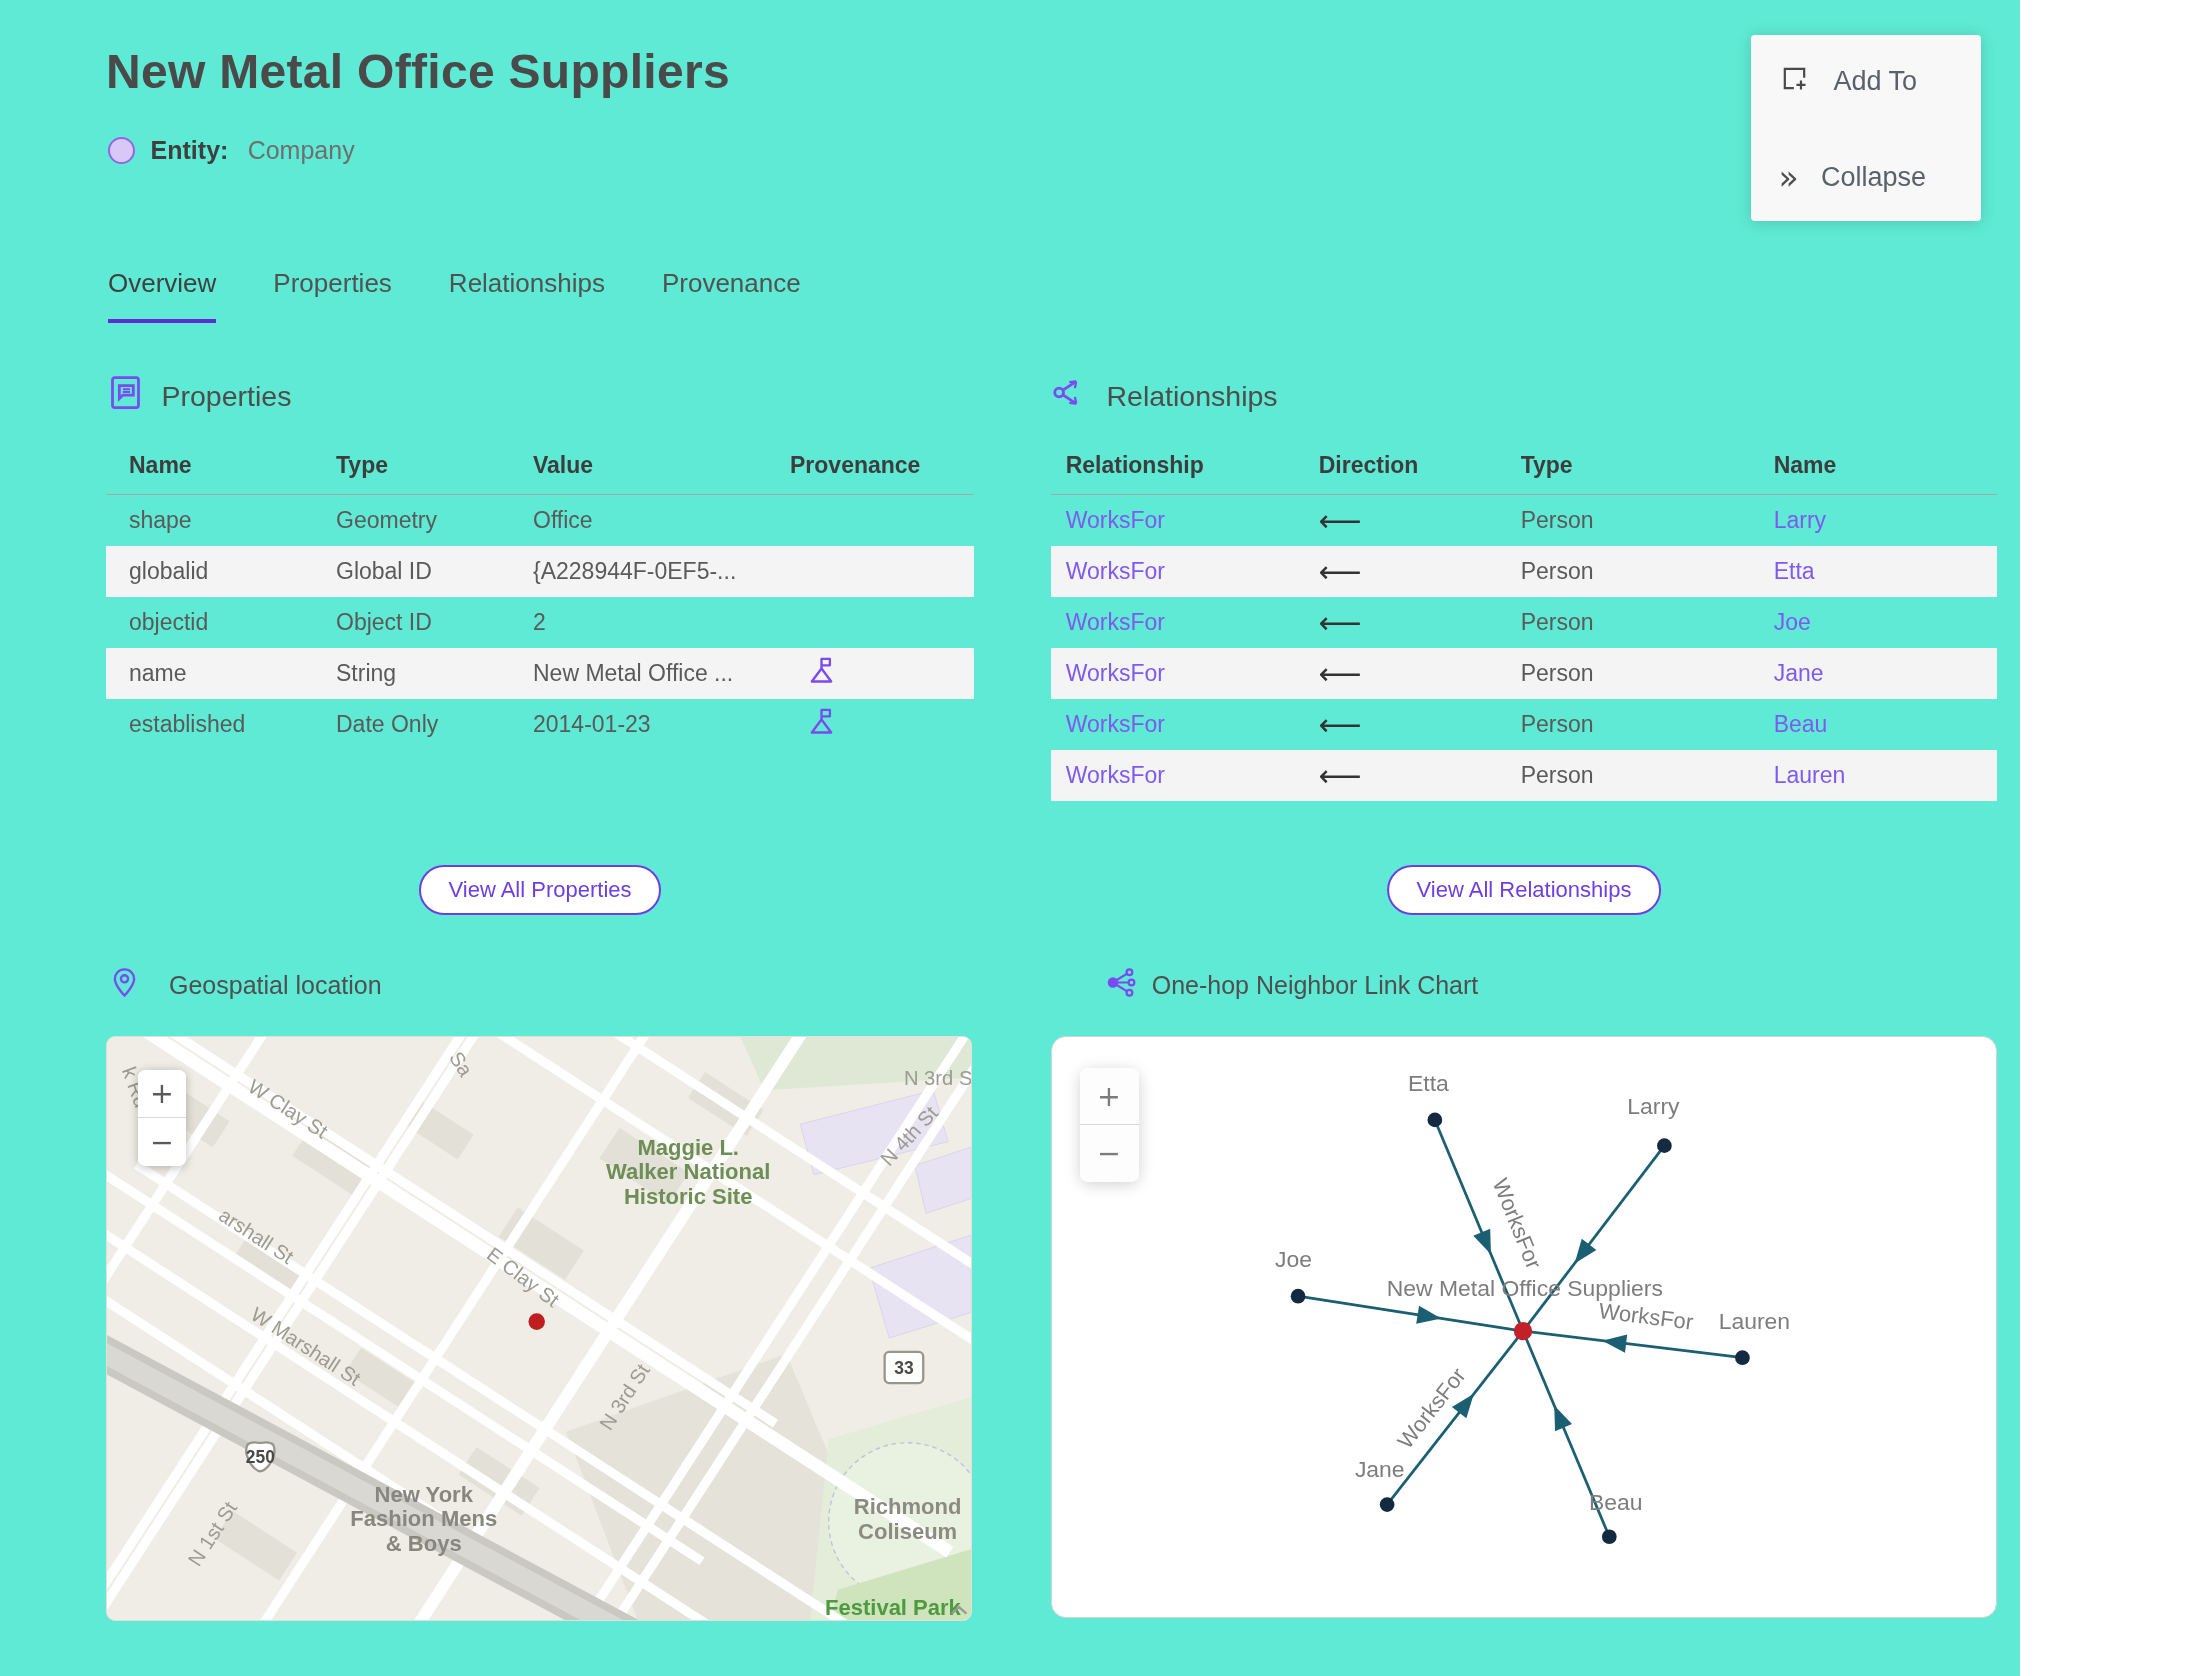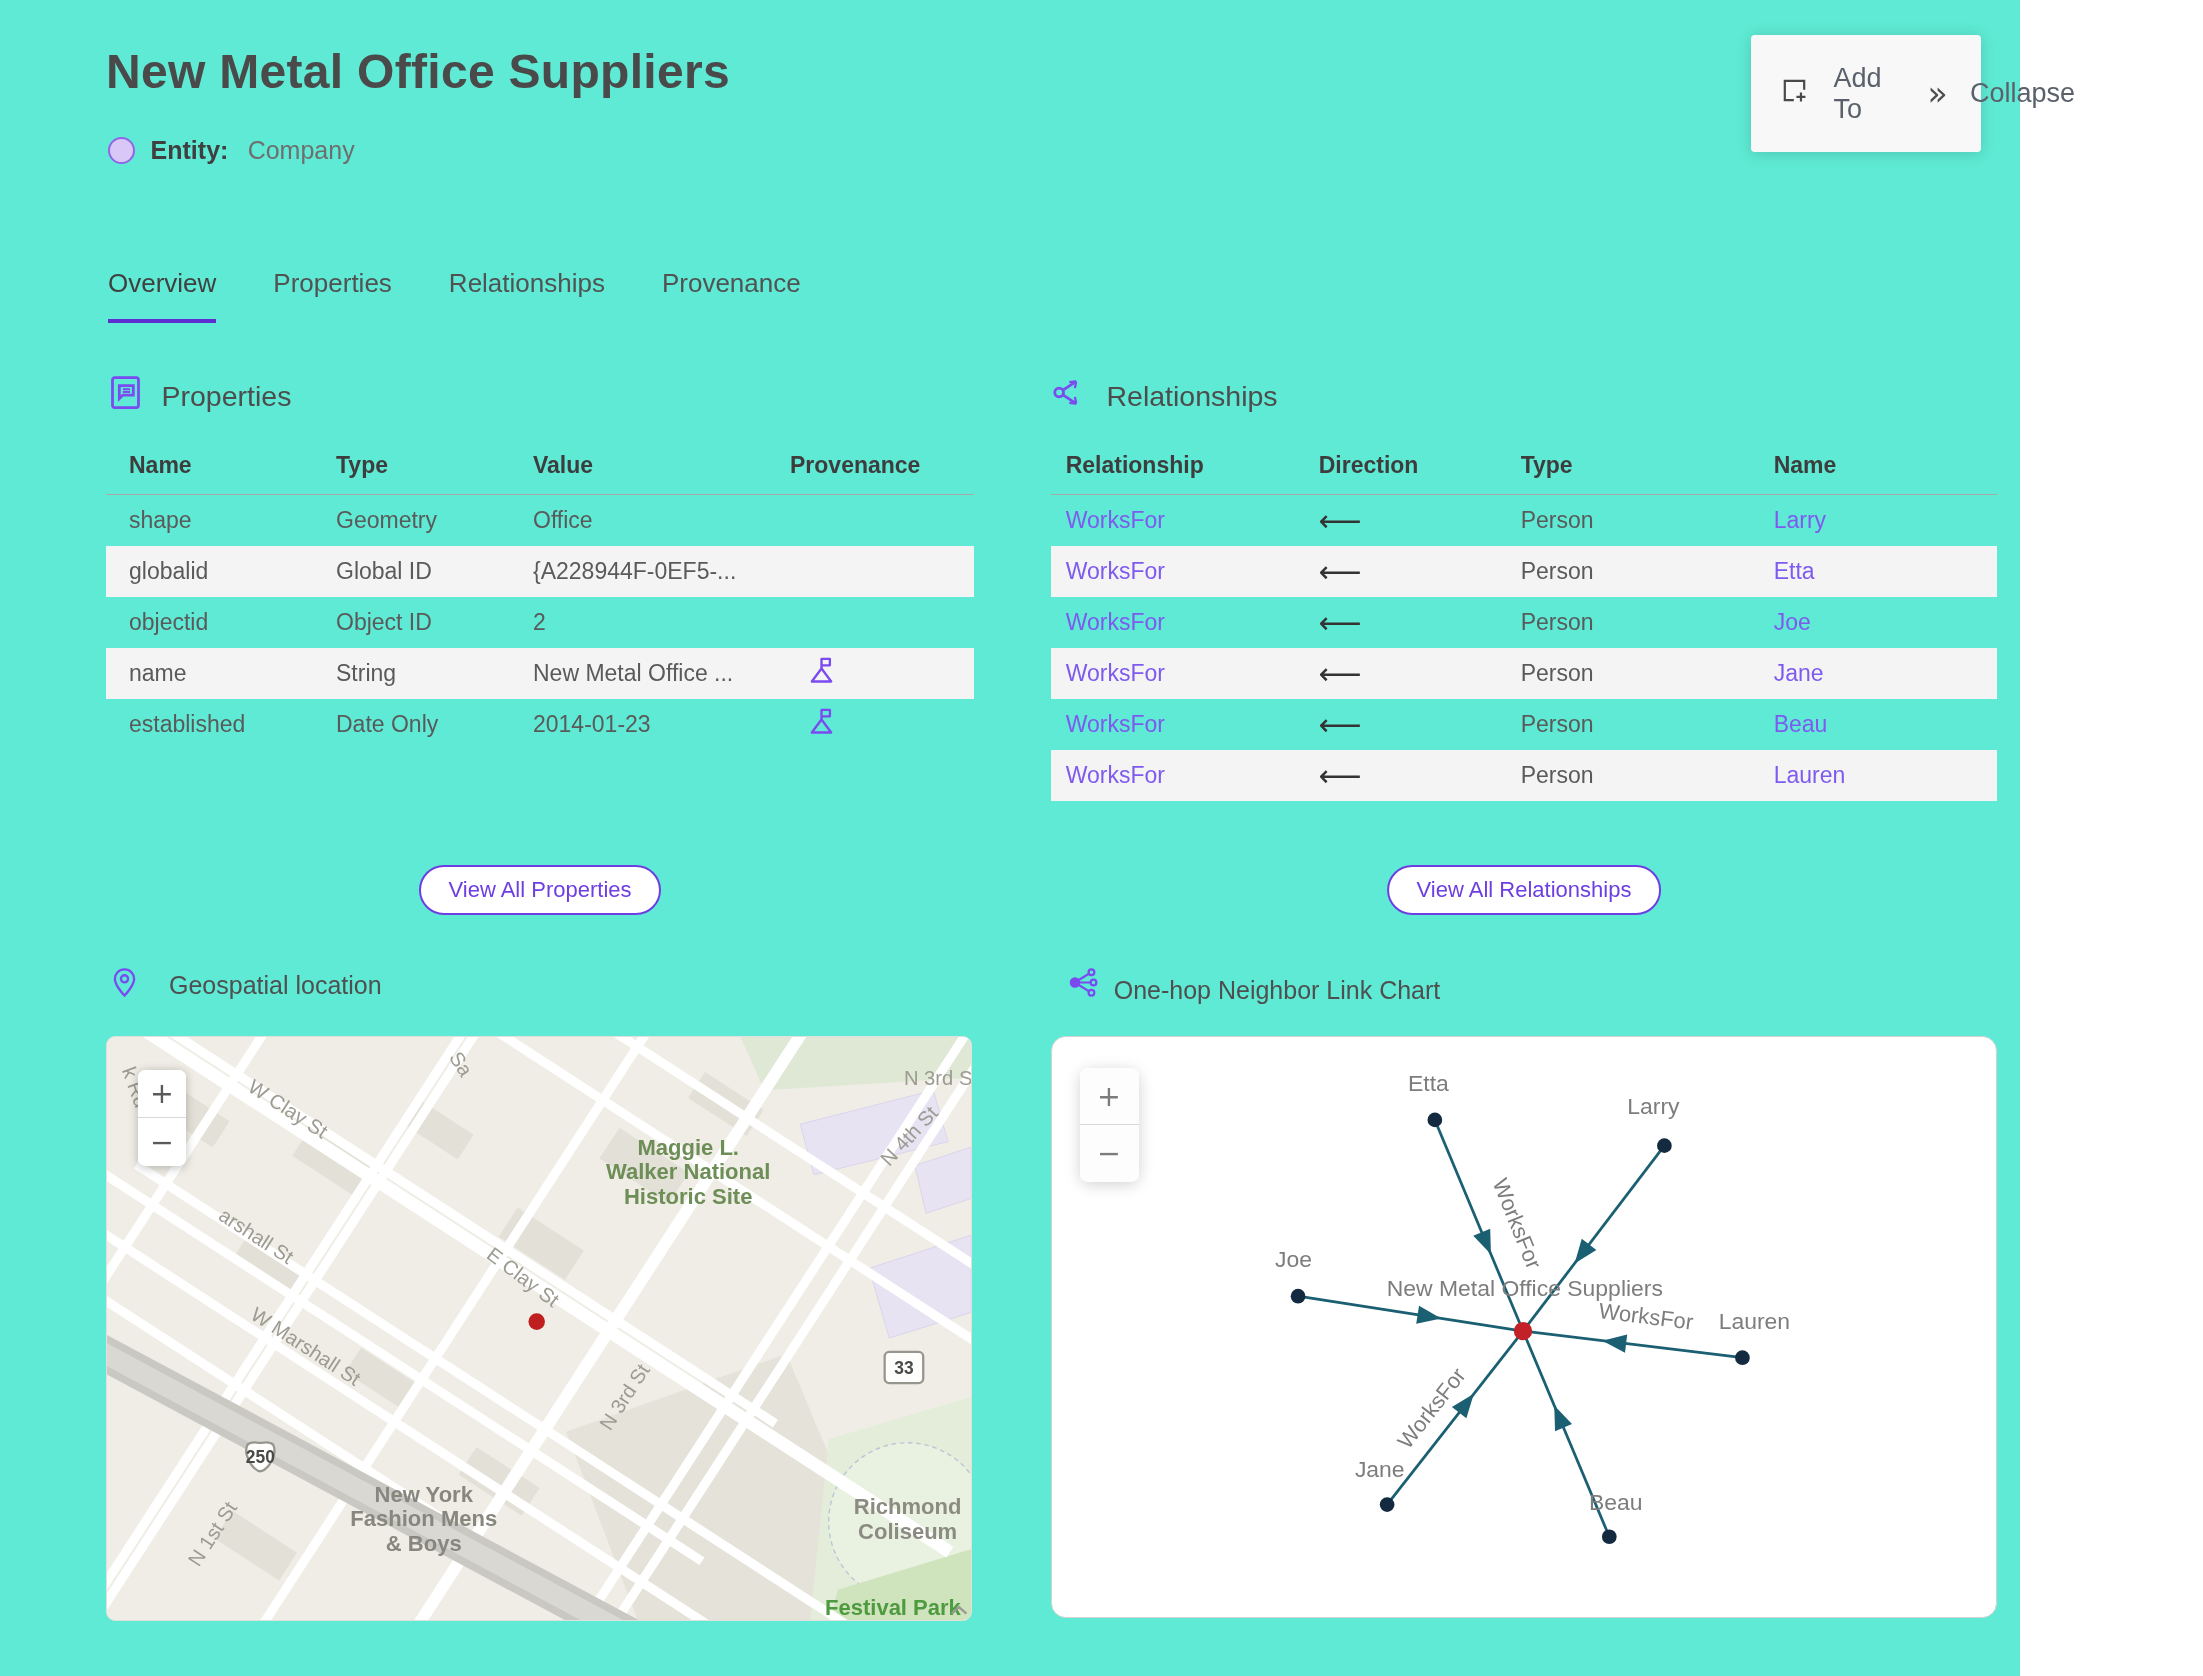--- a/index.html
+++ b/index.html
@@ -10,21 +10,21 @@
   
   .title { position:absolute; left:106px; top:44px; font-size:48px; font-weight:700; color:#4a4a4a; letter-spacing:0.3px; }
   .entity-row { position:absolute; left:108px; top:136px; display:flex; align-items:center; gap:15.6px; font-size:25px; }
   .entity-dot { width:27px; height:27px; border-radius:50%; background:#d9c8f7; border:2.8px solid #9066e6; }
   .entity-label { font-weight:700; color:#3f3f3f; }
   .entity-type { color:#6e6e6e; margin-left:3.7px; }
 
   
   .actions-card { position:absolute; right:39px; top:35px; width:230px; padding:27.5px 27.5px;
         background:#f8f8f8; border-radius:3.7px; box-shadow:0 1.8px 14.7px rgba(0,0,0,0.15);
-        display:flex; flex-direction:row; gap:46px; }
+        display:flex; flex-direction:column; gap:60px; }
   .action-item { display:flex; align-items:center; gap:24px; font-size:27px; color:#5a616b; cursor:pointer; }
   .action-item svg { flex:0 0 auto; }
   .chevrons { font-size:33px; color:#4f4f4f; font-family:"DejaVu Sans",sans-serif; line-height:1; letter-spacing:-1.8px; }
 
   
   .tabs { position:absolute; left:108px; top:268px; display:flex; gap:57px; font-size:26px; color:#525252; }
   .tab { padding-bottom:20px; cursor:pointer; border-bottom:4.6px solid transparent; }
   .tab.active { border-bottom-color:#5e2ed2; color:#404040; }
 
   
@@ -46,21 +46,21 @@
   .dir-arrow { font-family:"DejaVu Sans",sans-serif; font-size:30px; color:#333; padding-left:27.5px; }
 
   .view-all { position:absolute; top:490px; left:50%; transform:translateX(-50%);
         background:#fff; border:2.8px solid #6d3ee2; color:#6d3ee2; border-radius:917px;
         font-size:22px; padding:10px 27.5px; cursor:pointer; white-space:nowrap;
         font-family:"Liberation Sans","DejaVu Sans",sans-serif; }
 
   
   .sub-header { position:absolute; top:966px; display:flex; align-items:center; gap:14.7px; font-size:25px; color:#4f4f4f; }
   .sub-left  { left:108px;gap:28px; }
-  .sub-right { left:1066px;align-items:flex-end; }
+  .sub-right { left:1104px; }
 
   
   .map-card { position:absolute; left:106px; top:1036px; width:866px; height:585px;
         border-radius:9.2px; overflow:hidden; border:0.9px solid #e0e0dc; background:#efede5; }
   .chart-card { position:absolute; left:1051px; top:1036px; width:946px; height:582px;
         border-radius:14.7px; border:1.8px solid #d2d2d2; background:#ffffff; overflow:hidden; }
 
   .zoom-ctl { position:absolute; z-index:5; background:#fff; border-radius:7.3px;
         box-shadow:0 1.8px 9.2px rgba(0,0,0,0.25); display:flex; flex-direction:column; }
   .map-zoom { left:31px; top:33px; }

